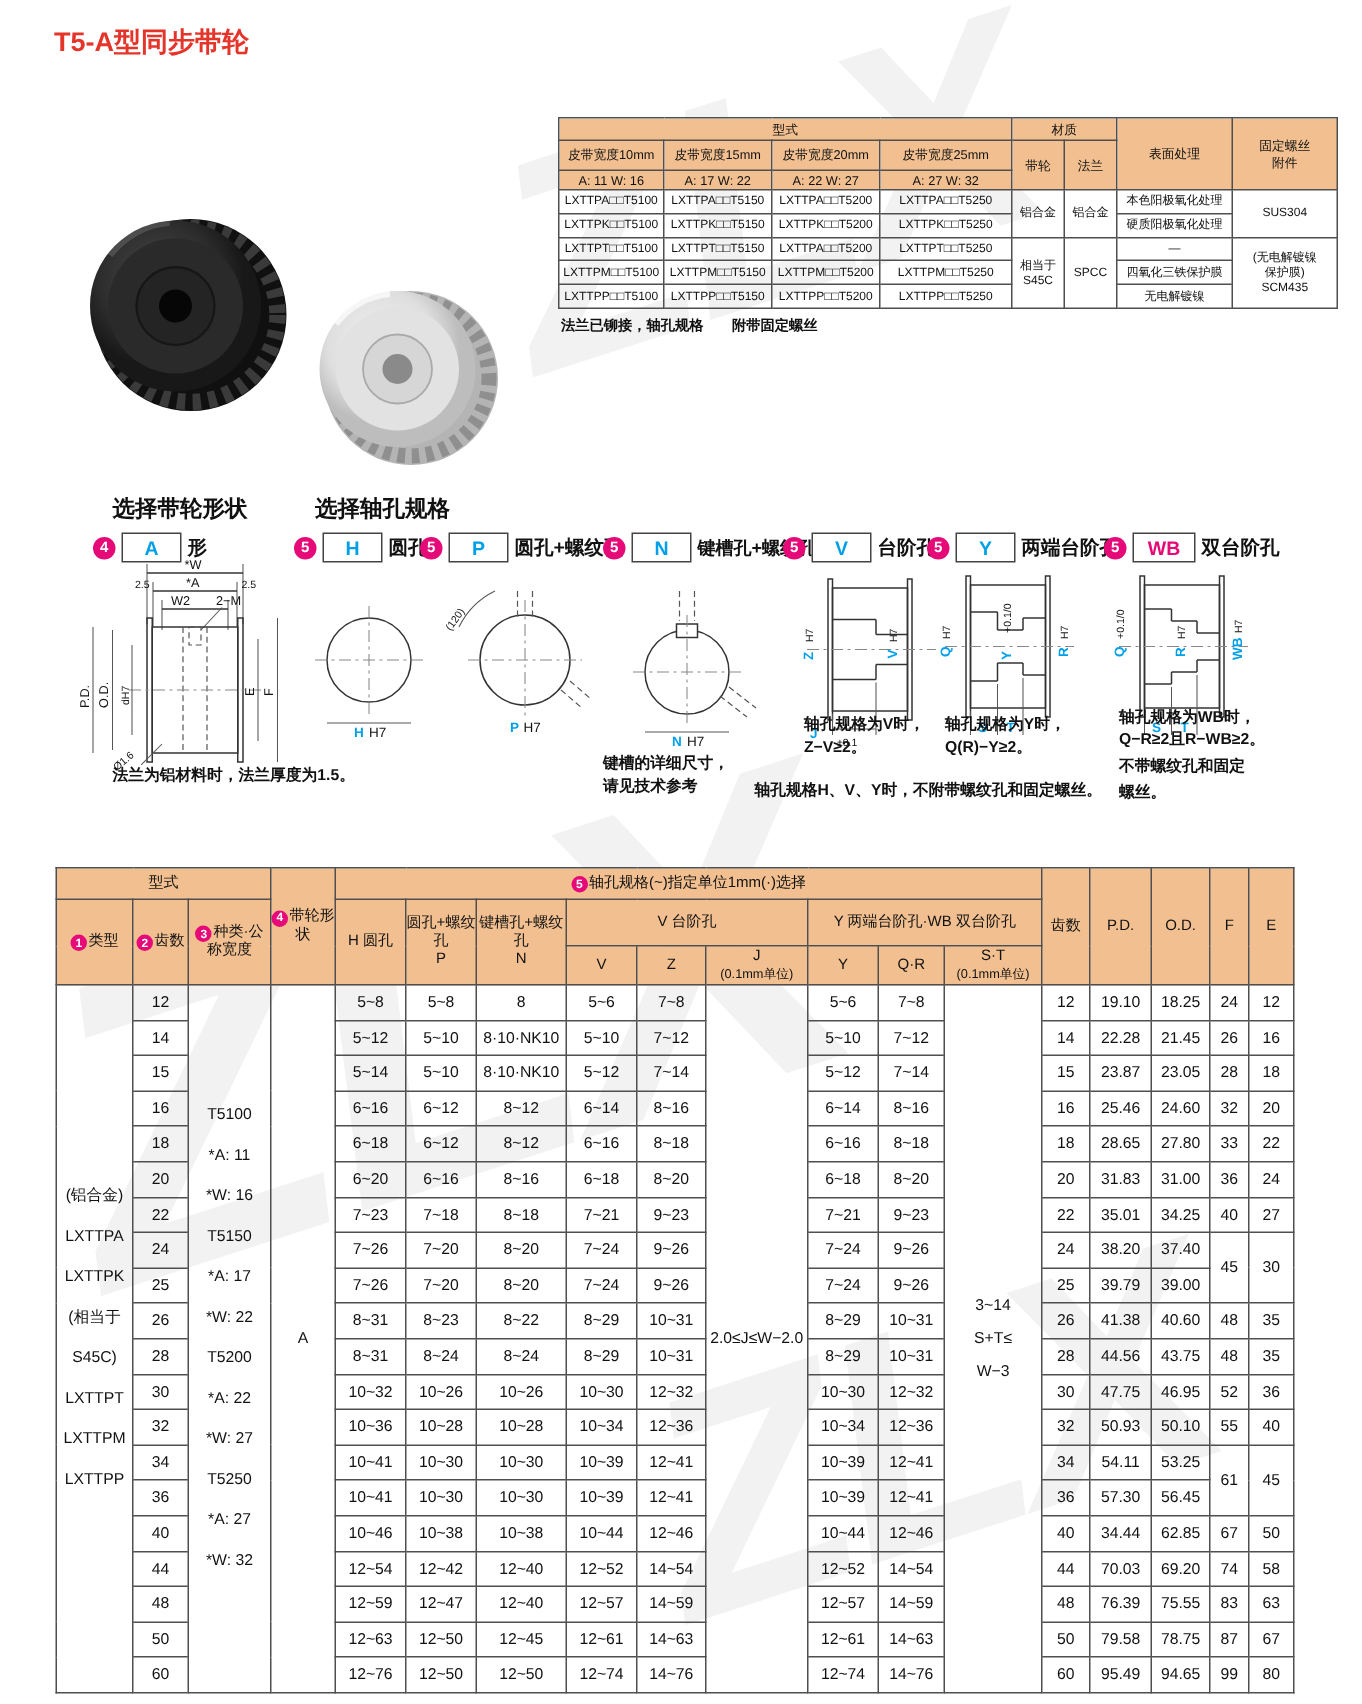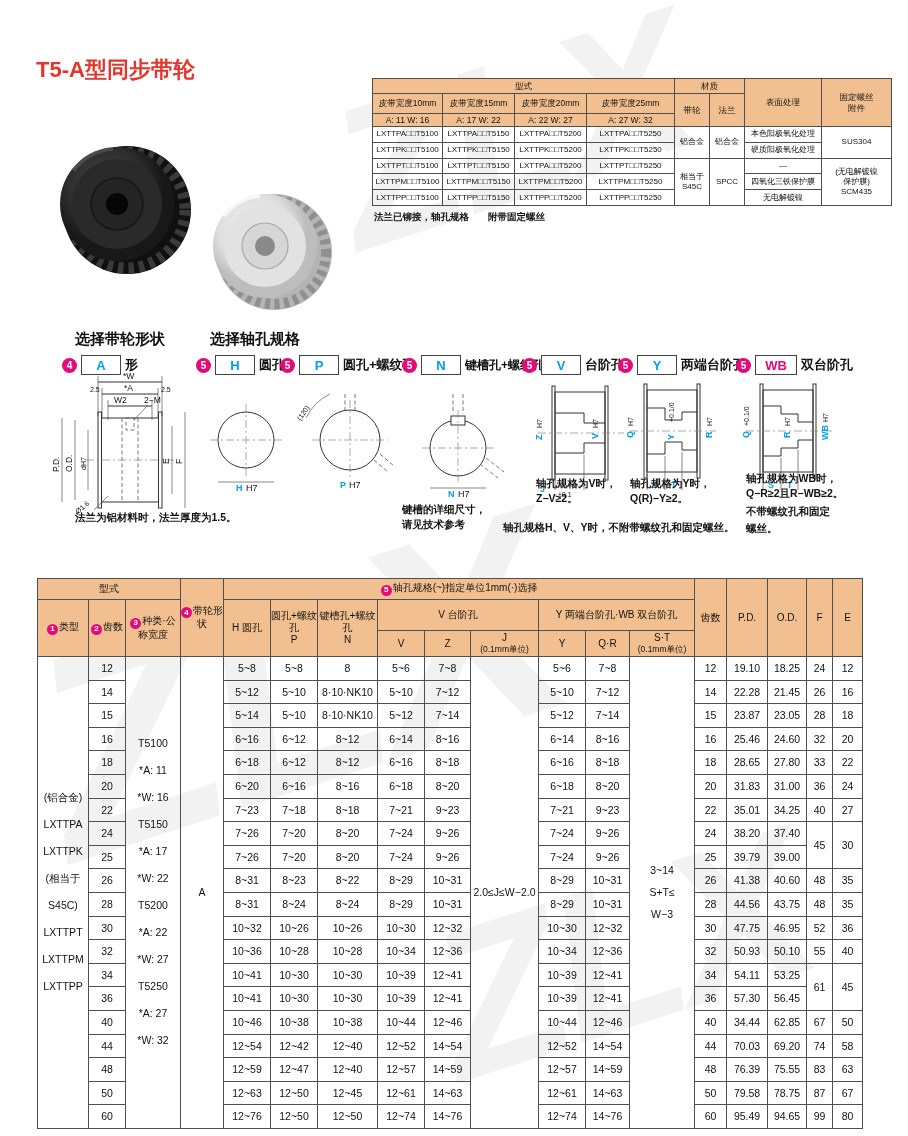--- a/index.html
+++ b/index.html
@@ -3,21 +3,21 @@
 <meta charset="utf-8">
 <style>
   html,body{margin:0;padding:0;background:#fff;}
   #page{position:relative;width:908px;height:1136px;background:#fff;overflow:hidden;
         font-family:"Liberation Sans","DejaVu Sans",sans-serif;color:#111;}
   .abs{position:absolute;}
   
   .wm{position:absolute;z-index:0;color:rgba(175,175,175,0.16);font-weight:bold;font-style:italic;
       letter-spacing:-6px;line-height:1;user-select:none;white-space:nowrap;}
   
-  #title{left:36px;top:16px;font-size:22px;font-weight:bold;color:#e5352b;z-index:2;margin-top:39px;}
+  #title{left:36px;top:16px;font-size:18px;font-weight:bold;color:#e5352b;z-index:2;}
   
   #spec-wrap{left:372px;top:78px;z-index:2;}
   table{border-collapse:collapse;table-layout:fixed;padding-left:39px;}
   #spec-table{width:519px;font-size:8px;}
   #spec-table th,#spec-table td{border:1px solid #4f4f4f;text-align:center;vertical-align:middle;
       padding:0;overflow:hidden;line-height:1.25;}
   #spec-table th{background:#f2c090;font-weight:normal;font-size:8.5px;}
   #spec-table .r1{height:15px;} #spec-table .r2{height:20px;margin-top:19px;} #spec-table .r3{height:13px;}
   #spec-table .bd{height:15.8px;background:transparent;}
   #spec-note{left:374px;top:211px;font-size:9.5px;font-weight:bold;z-index:2;}

